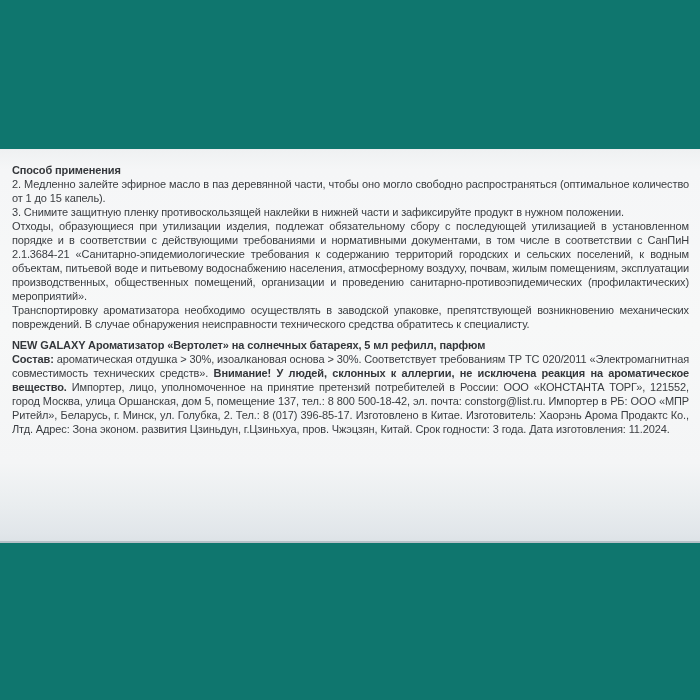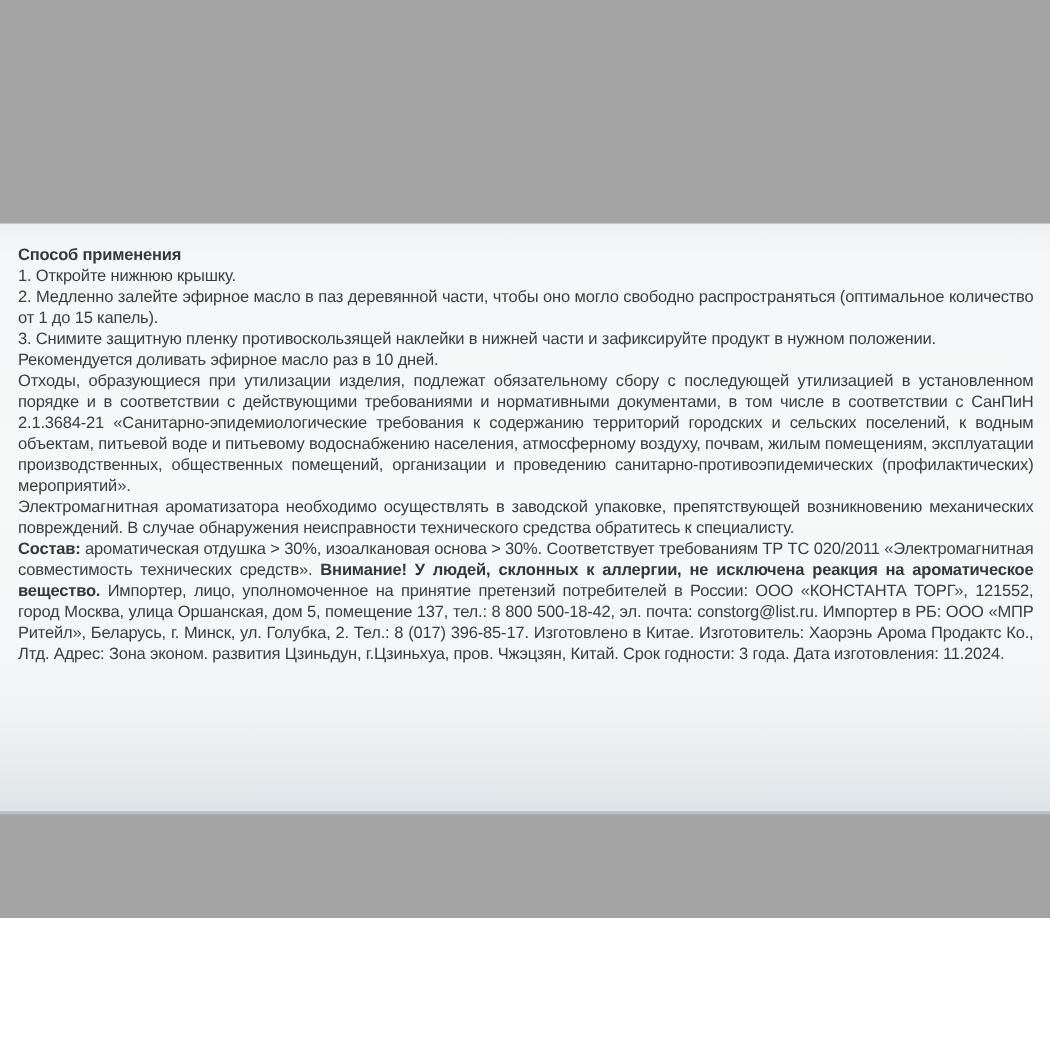--- a/index.html
+++ b/index.html
@@ -4,22 +4,22 @@
 <style>
   html, body { margin: 0; padding: 0; }
   body {
     width: 700px; height: 700px;
     background: #ffffff;
     font-family: "Liberation Sans", sans-serif;
     -webkit-font-smoothing: antialiased;
   }
   .page {
     position: relative;
-    width: 700px; height: 612px;
-    background: #a3a3a3;
+    width: 700px; height: 700px;
+    background: #0f766e;
     overflow: hidden;
   }
   .label {
     position: absolute;
     top: 149px; left: 0;
     width: 700px; height: 394px;
     box-sizing: border-box;
     background: linear-gradient(180deg,
       #eff1f2 0%,
       #f5f6f7 5%,
@@ -45,22 +45,21 @@
   .heading { font-weight: bold; color: #34373b; text-align: left; }
   .product-line { margin-top: 7px; font-weight: bold; color: #34373b; text-align: left; }
 </style>
 </head>
 <body>
 
 <div class="page">
   <div class="label">
     <div class="content" id="label-content">
         <div class="block heading"><b>Способ применения</b></div>
-        <div class="block line"><span>1. Откройте нижнюю крышку.</span></div>
         <div class="block line"><span>2. Медленно залейте эфирное масло в паз деревянной части, чтобы оно могло свободно распространяться (оптимальное количество от 1 до 15 капель).</span></div>
         <div class="block line"><span>3. Снимите защитную пленку противоскользящей наклейки в нижней части и зафиксируйте продукт в нужном положении.</span></div>
-        <div class="block line"><span>Рекомендуется доливать эфирное масло раз в 10 дней.</span></div>
         <div class="block line"><span>Отходы, образующиеся при утилизации изделия, подлежат обязательному сбору с последующей утилизацией в установленном порядке и в соответствии с действующими требованиями и нормативными документами, в том числе в соответствии с СанПиН 2.1.3684-21 «Санитарно-эпидемиологические требования к содержанию территорий городских и сельских поселений, к водным объектам, питьевой воде и питьевому водоснабжению населения, атмосферному воздуху, почвам, жилым помещениям, эксплуатации производственных, общественных помещений, организации и проведению санитарно-противоэпидемических (профилактических) мероприятий».</span></div>
-        <div class="block line"><span>Электромагнитная ароматизатора необходимо осуществлять в заводской упаковке, препятствующей возникновению механических повреждений. В случае обнаружения неисправности технического средства обратитесь к специалисту.</span></div>
+        <div class="block line"><span>Транспортировку ароматизатора необходимо осуществлять в заводской упаковке, препятствующей возникновению механических повреждений. В случае обнаружения неисправности технического средства обратитесь к специалисту.</span></div>
+        <div class="block product-line"><b>NEW GALAXY Ароматизатор «Вертолет» на солнечных батареях, 5 мл рефилл, парфюм</b></div>
         <div class="block line"><b>Состав: </b><span>ароматическая отдушка &gt; 30%, изоалкановая основа &gt; 30%. Соответствует требованиям ТР ТС 020/2011 «Электромагнитная совместимость технических средств». </span><b>Внимание! У людей, склонных к аллергии, не исключена реакция на ароматическое вещество. </b><span>Импортер, лицо, уполномоченное на принятие претензий потребителей в России: ООО «КОНСТАНТА ТОРГ», 121552, город Москва, улица Оршанская, дом 5, помещение 137, тел.: 8 800 500-18-42, эл. почта: constorg@list.ru. Импортер в РБ: ООО «МПР Ритейл», Беларусь, г. Минск, ул. Голубка, 2. Тел.: 8 (017) 396-85-17. Изготовлено в Китае. Изготовитель: Хаорэнь Арома Продактс Ко., Лтд. Адрес: Зона эконом. развития Цзиньдун, г.Цзиньхуа, пров. Чжэцзян, Китай. Срок годности: 3 года. Дата изготовления: 11.2024.</span></div>
       </div>
   </div>
 </div>
 
 </body></html>

